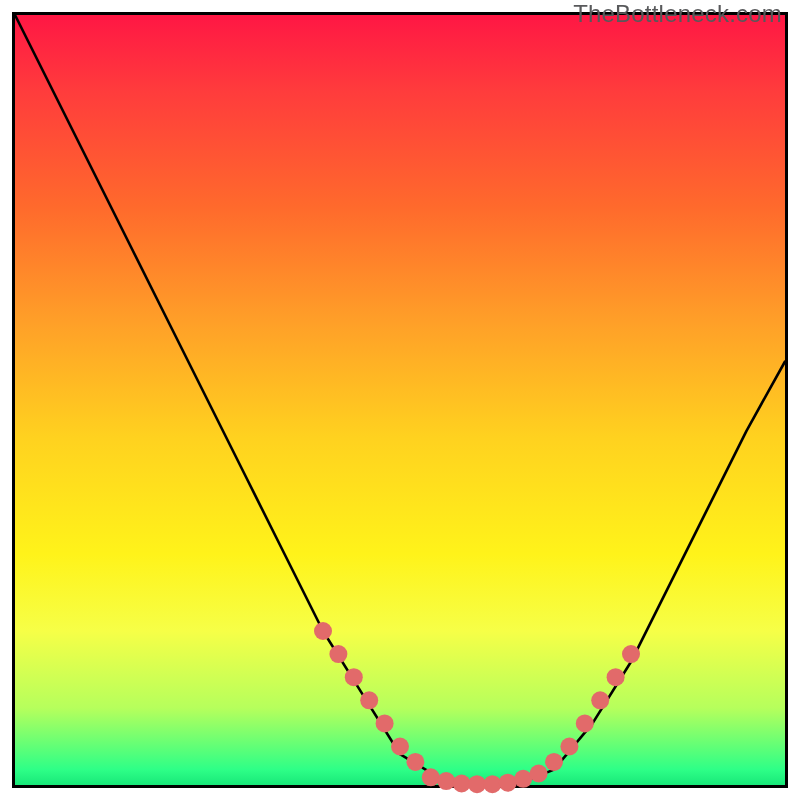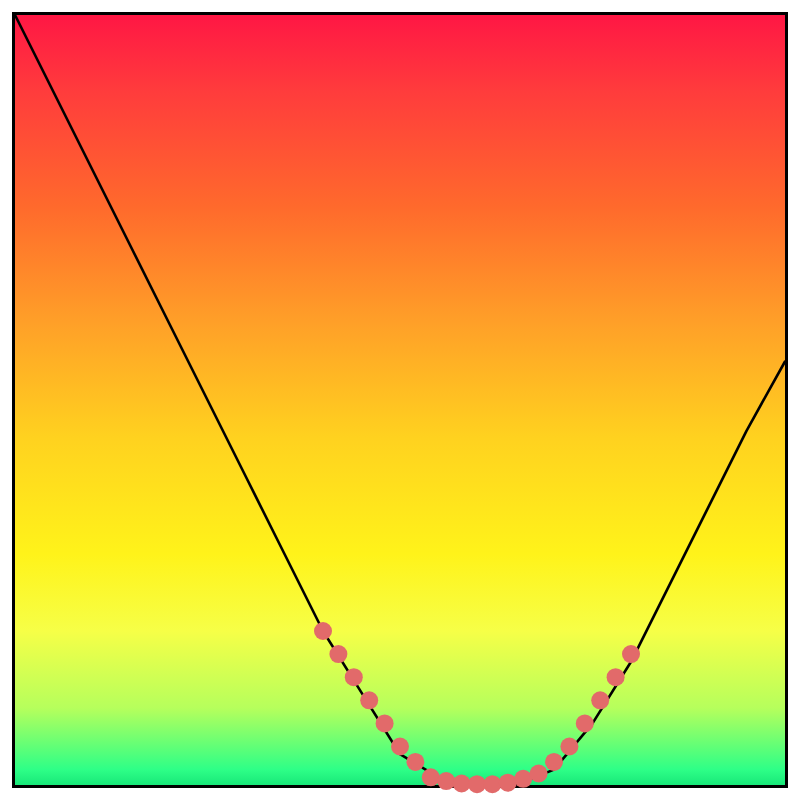--- a/index.html
+++ b/index.html
@@ -54,20 +54,21 @@
     top: 0;
     width: 100%;
     height: 100%;
     overflow: visible;
   }
 </style>
 </head>
 <body>
 
 <div class="chart-container">
+  <div class="watermark">TheBottleneck.com</div>
   <div class="plot-area">
     <svg class="curve" viewBox="0 0 770 770" preserveAspectRatio="none">
       <g id="curve-layer">
           <path d="M0.0 0.0 L38.5 77.0 L77.0 154.0 L115.5 231.0 L154.0 308.0 L192.5 385.0 L231.0 462.0 L269.5 539.0 L308.0 616.0 L346.5 677.6 L385.0 739.2 L423.5 762.3 L462.0 770.0 L500.5 770.0 L539.0 754.6 L577.5 708.4 L616.0 646.8 L654.5 569.8 L693.0 492.8 L731.5 415.8 L770.0 346.5" fill="none" stroke="#000000" stroke-width="2.6" stroke-linecap="round" stroke-linejoin="round"></path>
         </g>
       <g id="dots-layer">
           <circle cx="308.0" cy="616.0" r="9" fill="#e26a6a"></circle>
           <circle cx="323.4" cy="639.1" r="9" fill="#e26a6a"></circle>
           <circle cx="338.8" cy="662.2" r="9" fill="#e26a6a"></circle>
           <circle cx="354.2" cy="685.3" r="9" fill="#e26a6a"></circle>

